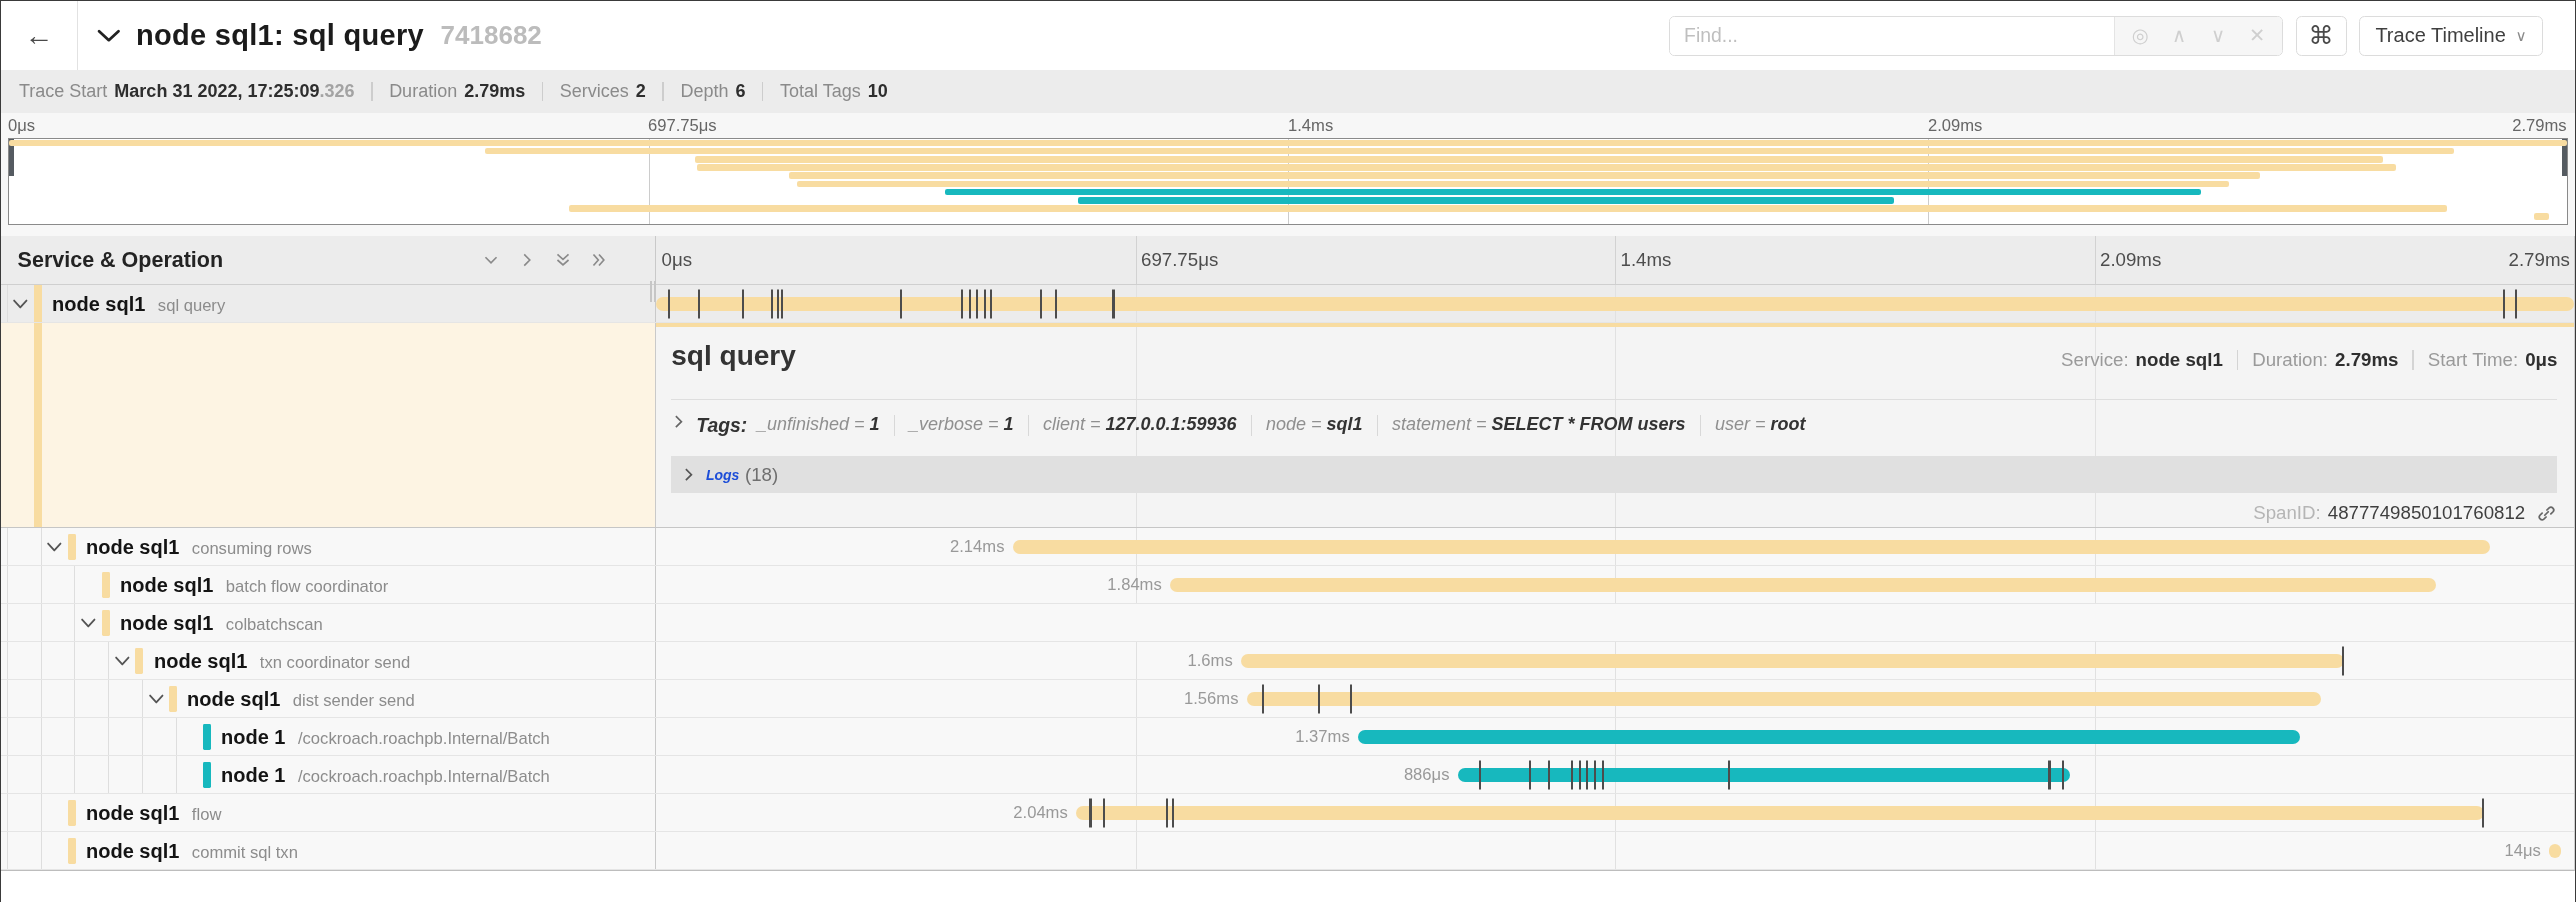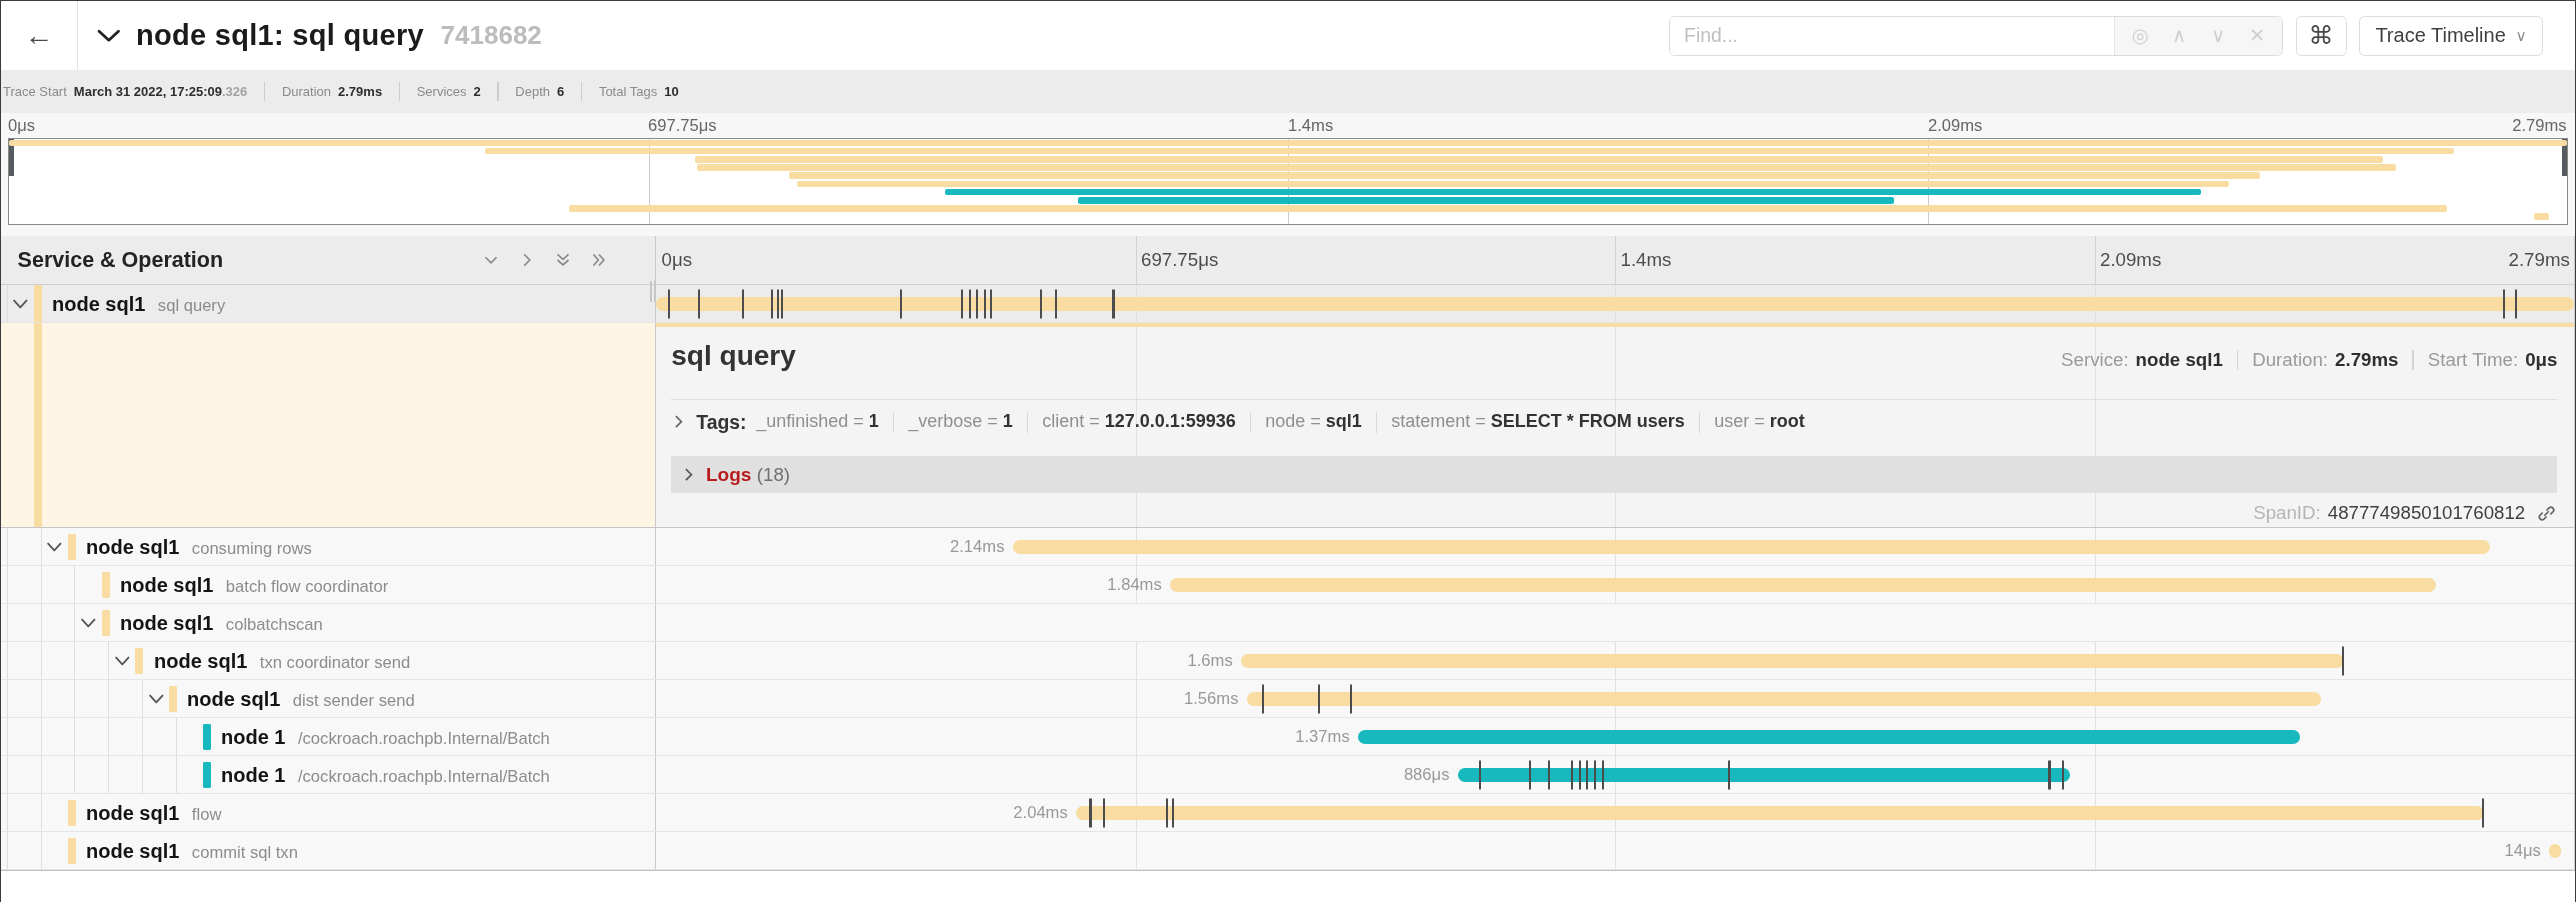--- a/index.html
+++ b/index.html
@@ -23,21 +23,21 @@
   .find-controls{display:flex;align-items:center;background:#f6f6f6;border-left:1.4px solid #e4e4e4;padding:0 5.5px;}
   .fc-icon{width:39px;text-align:center;font-size:19.4px;color:#cfcfcf;cursor:pointer;}
   .kbd-btn{margin-left:12.5px;width:49px;border:1.4px solid #dcdcdc;border-radius:5.5px;background:#fff;
            display:flex;align-items:center;justify-content:center;font-size:25px;color:#4a4a4a;cursor:pointer;}
   .view-btn{margin-left:12.5px;border:1.4px solid #dcdcdc;border-radius:5.5px;background:#fff;padding:0 15.3px;
             display:flex;align-items:center;gap:9.7px;font-size:20px;color:#3f3f3f;cursor:pointer;}
   .view-btn .vchev{font-size:15.3px;color:#8a8a8a;}
 
   
   .infobar{position:absolute;left:0;top:69px;right:0;height:43px;background:#ececec;
-           display:flex;align-items:center;padding-left:2px;font-size:13px;color:#8a8a8a;}
+           display:flex;align-items:center;padding-left:18px;font-size:18px;color:#8a8a8a;}
   .infobar .iv{color:#2e2e2e;font-weight:bold;margin-left:7px;}
   .infobar .isuf{color:#a3a3a3;font-weight:bold;}
   .infobar .isep{width:1.4px;height:19.4px;background:#cdcdcd;margin:0 16.6px;}
 
   
   .minimap{position:absolute;left:0;top:112px;right:0;height:123px;background:#f7f7f7;}
   .mini-ticks{position:absolute;left:7px;right:7px;top:2.8px;height:21px;font-size:16.6px;color:#666;}
   .mini-ticks span{position:absolute;top:0;}
   .mini-canvas{position:absolute;left:7px;right:7px;top:25px;height:85px;background:#fff;
                border:1.4px solid #8a8a8a;cursor:crosshair;}
@@ -80,29 +80,29 @@
   .detail-row{display:flex;height:205px;border-bottom:1.4px solid #c6c6c6;box-sizing:border-box;}
   .detail-left{width:655px;position:relative;background:#fdf4e3;border-right:0.7px solid #c9c9c9;box-sizing:border-box;}
   .detail-left .strip{top:0;bottom:0;border-radius:0;}
   .detail-main{flex:1;position:relative;background:#f4f4f4;border-top:4.9px solid #f8dca1;box-sizing:border-box;}
   .detail-header{position:absolute;left:15.3px;right:16.6px;top:12.5px;height:43px;}
   .detail-title{position:absolute;left:0;top:0;font-size:28px;font-weight:bold;color:#333;}
   .detail-meta{position:absolute;right:0;top:9.7px;display:flex;align-items:center;font-size:18.7px;color:#9a9a9a;}
   .detail-meta .mv{color:#2f2f2f;font-weight:bold;margin-left:7px;}
   .detail-meta .msep{width:1.4px;height:19.4px;background:#d4d4d4;margin:0 14px;}
   .detail-hr{position:absolute;left:15.3px;right:16.6px;top:72px;height:0.7px;background:#dedede;}
-  .tags-row{position:absolute;left:15.3px;right:16.6px;top:75px;height:40px;display:flex;align-items:center;
-            font-size:18px;color:#8f8f8f;cursor:pointer;}
+  .tags-row{position:absolute;left:15.3px;right:16.6px;top:87px;height:40px;display:flex;align-items:flex-start;
+            font-size:18px;color:#8f8f8f;cursor:pointer;font-style:italic;}
   .tags-label{font-size:19.4px;font-weight:bold;color:#333;margin:0 9.7px 0 9.7px;}
   .tag-item .tk{color:#8f8f8f;}
   .tag-item .tv{color:#333;font-weight:bold;}
   .tag-sep{width:1.4px;height:21px;background:#d8d8d8;margin:0 14px;display:inline-block;vertical-align:middle;}
   .logs-row{position:absolute;left:15.3px;right:16.6px;top:129px;height:37px;background:#e0e0e0;
             display:flex;align-items:center;padding-left:9.7px;box-sizing:border-box;cursor:pointer;}
-  .logs-label{font-size:19px;font-weight:bold;color:#b91c1c;margin:0 5.5px 0 9.7px;}
+  .logs-label{font-size:14px;font-weight:bold;color:#1d4ed8;margin:0 5.5px 0 9.7px;font-style:italic;}
   .logs-count{font-size:18.7px;color:#6f6f6f;}
   .spanid-row{position:absolute;right:16.6px;top:171px;height:30.5px;display:flex;align-items:center;gap:7px;
               font-size:18.7px;}
   .spanid-label{color:#b5b5b5;}
   .spanid-value{color:#3f3f3f;}
   .link-icon{display:flex;align-items:center;cursor:pointer;margin-left:4.2px;}
   svg{display:block;}
 </style>
 </head>
 <body>

